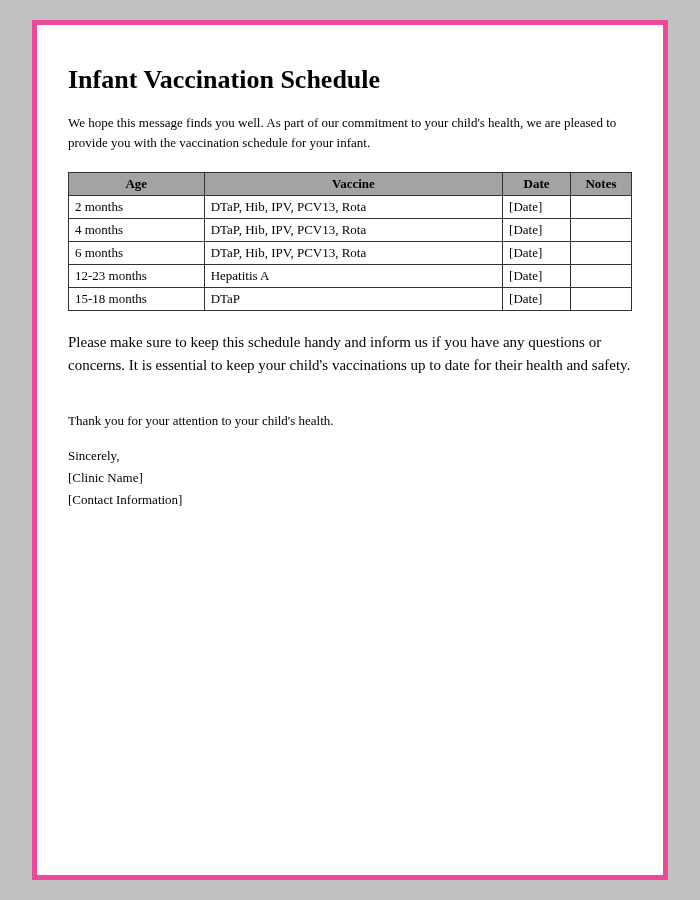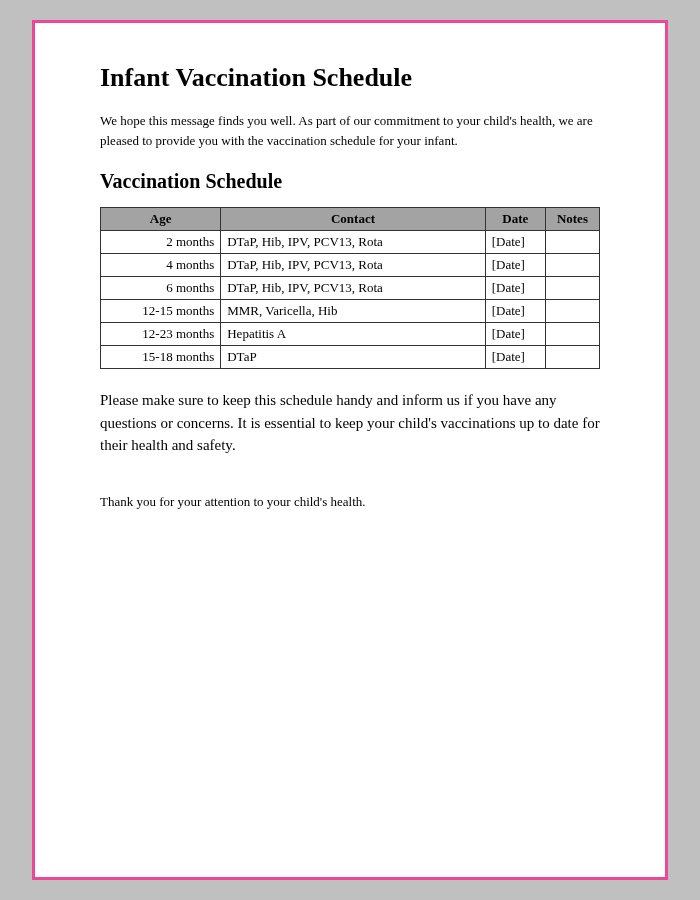--- a/index.html
+++ b/index.html
@@ -15,22 +15,22 @@
       align-items: flex-start;
       min-height: 900px;
       padding: 20px;
       font-family: 'Times New Roman', Times, serif;
     }
 
     .page {
       background: #ffffff;
       width: 636px;
       min-height: 860px;
-      border: 3px solid #ec4899;
-      padding: 40px 65px;
+      border: 5px solid #ec4899;
+      padding: 40px 31px;
     }
 
     .main-title {
       font-size: 26px;
       font-weight: bold;
       margin-bottom: 18px;
       font-family: 'Times New Roman', Times, serif;
     }
 
     .greeting {
@@ -69,21 +69,20 @@
     }
 
     .vaccine-table th {
       font-weight: bold;
       text-align: center;
       background: #a3a3a3;
     }
 
     .vaccine-table td.age-col {
       width: 100px;
-      text-align: right;
     }
 
     .vaccine-table td.vaccine-col {
       width: 220px;
     }
 
     .vaccine-table td.date-col {
       width: 50px;
     }
 
@@ -114,27 +113,26 @@
 </head>
 <body>
 
 <div class="page">
 
   <h1 class="main-title">Infant Vaccination Schedule</h1>
 
 
   <p class="intro-text">We hope this message finds you well. As part of our commitment to your child's health, we are pleased to provide you with the vaccination schedule for your infant.</p>
 
-  <h2 class="section-title">Vaccination Schedule</h2>
 
   <table class="vaccine-table">
     <thead>
       <tr>
         <th>Age</th>
-        <th>Contact</th>
+        <th>Vaccine</th>
         <th>Date</th>
         <th>Notes</th>
       </tr>
     </thead>
     <tbody id="table-body">
     <tr>
           <td class="age-col">2 months</td>
           <td class="vaccine-col">DTaP, Hib, IPV, PCV13, Rota</td>
           <td class="date-col">[Date]</td>
           <td class="notes-col"></td>
@@ -145,38 +143,37 @@
           <td class="date-col">[Date]</td>
           <td class="notes-col"></td>
         </tr>
         <tr>
           <td class="age-col">6 months</td>
           <td class="vaccine-col">DTaP, Hib, IPV, PCV13, Rota</td>
           <td class="date-col">[Date]</td>
           <td class="notes-col"></td>
         </tr>
         <tr>
-          <td class="age-col">12-15 months</td>
-          <td class="vaccine-col">MMR, Varicella, Hib</td>
-          <td class="date-col">[Date]</td>
-          <td class="notes-col"></td>
-        </tr>
-        <tr>
           <td class="age-col">12-23 months</td>
           <td class="vaccine-col">Hepatitis A</td>
           <td class="date-col">[Date]</td>
           <td class="notes-col"></td>
         </tr>
         <tr>
           <td class="age-col">15-18 months</td>
           <td class="vaccine-col">DTaP</td>
           <td class="date-col">[Date]</td>
           <td class="notes-col"></td>
         </tr>
       </tbody>
   </table>
 
   <p class="footer-text">Please make sure to keep this schedule handy and inform us if you have any questions or concerns. It is essential to keep your child's vaccinations up to date for their health and safety.</p>
 
   <p class="thank-you">Thank you for your attention to your child's health.</p>
 
+  <div class="sign-off">
+    <div>Sincerely,</div>
+    <div>[Clinic Name]</div>
+    <div>[Contact Information]</div>
+  </div>
 
 </div>
 
 </body></html>

